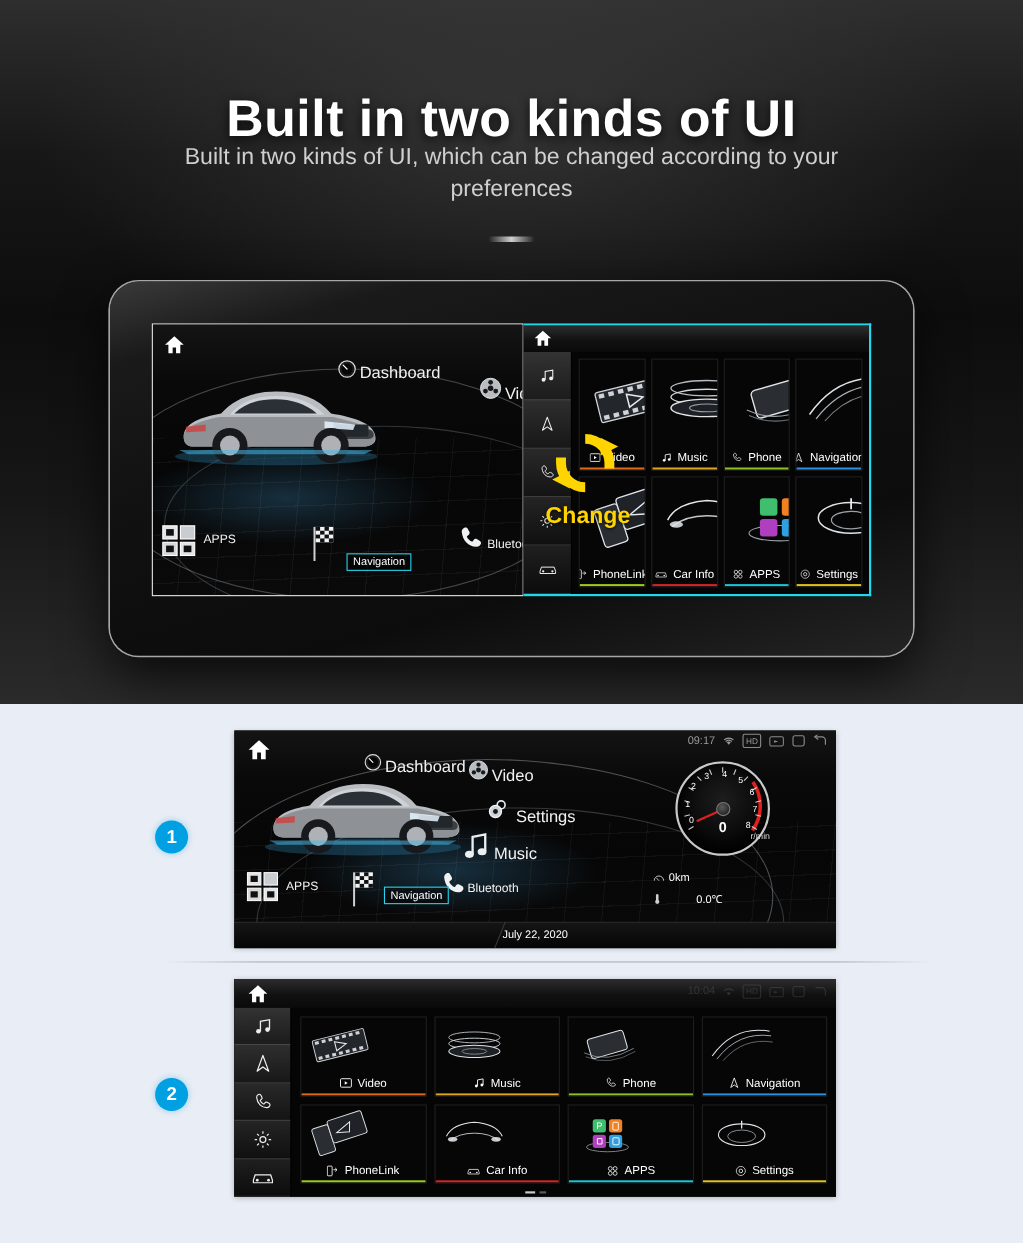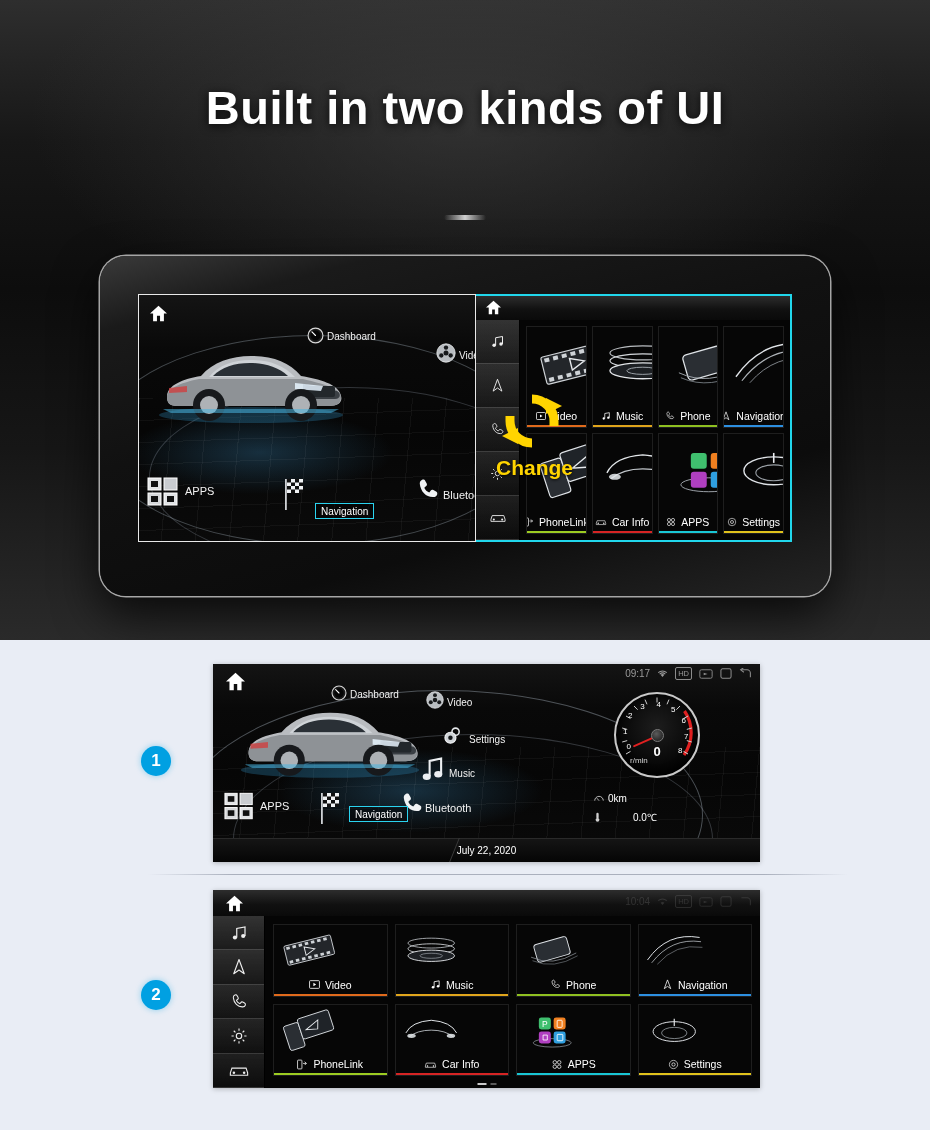--- a/index.html
+++ b/index.html
@@ -65,21 +65,21 @@
     opacity:.85;
   }
   .arc {
     position:absolute; border:1px solid rgba(215,225,235,.42);
     border-radius:50%; background:transparent;
   }
 
   
   .glyph-home { display:block; }
 
-  .hs-label { position:absolute; color:#f2f2f2; font-size:10px; white-space:nowrap; }
+  .hs-label { position:absolute; color:#f2f2f2; font-size:15px; white-space:nowrap; }
   .hs-label.big { font-size:11px; }
 
   .nav-chip {
     position:absolute; border:1.4px solid #2ad3ef; color:#fff;
     font-size:10px; padding:1.5px 5px; background:rgba(0,0,0,.35);
     white-space:nowrap;
   }
 
   .car-img { position:absolute; }
 
@@ -178,21 +178,21 @@
     position:absolute; left:50%; top:50%; width:13px; height:13px;
     margin:-6.5px 0 0 -6.5px; border-radius:50%;
     background:radial-gradient(circle at 40% 35%,#5c5c5c,#141414);
     border:1px solid #7a7a7a;
   }
   .tach-val {
     position:absolute; left:0; right:0; top:60%; text-align:center;
     color:#fff; font-size:13px; font-weight:bold;
   }
   .tach-unit {
-    position:absolute; left:16px; right:0; top:74%; text-align:left;
+    position:absolute; left:0; right:0; top:74%; text-align:right;
     color:#d6d6d6; font-size:8px;
   }
 
   .readout {
     position:absolute; color:#fff; font-size:10px;
     display:flex; align-items:center; gap:4px;
   }
   .datebar {
     position:absolute; left:0; right:0; bottom:0; height:24px;
     background:linear-gradient(180deg,#151515,#050505);
@@ -206,20 +206,21 @@
   }
   .pager { position:absolute; left:50%; bottom:3px; transform:translateX(-50%); display:flex; gap:4px; }
   .pager span { display:block; width:9px; height:2px; background:#c9c9c9; }
   .pager span.off { background:#5a5a5a; width:6px; }
 </style>
 </head>
 <body>
 
 <div class="hero">
   <div class="hero-title">Built in two kinds of UI</div>
+  <div class="hero-sub">Built in two kinds of UI, which can be changed according to your preferences</div>
   <div class="hero-dash"></div>
 </div>
 
 <div class="device">
   <div class="device-screen">
 
     <div class="scr-half scr-left">
       <div class="homescr">
         <div class="grid-floor"></div>
 

